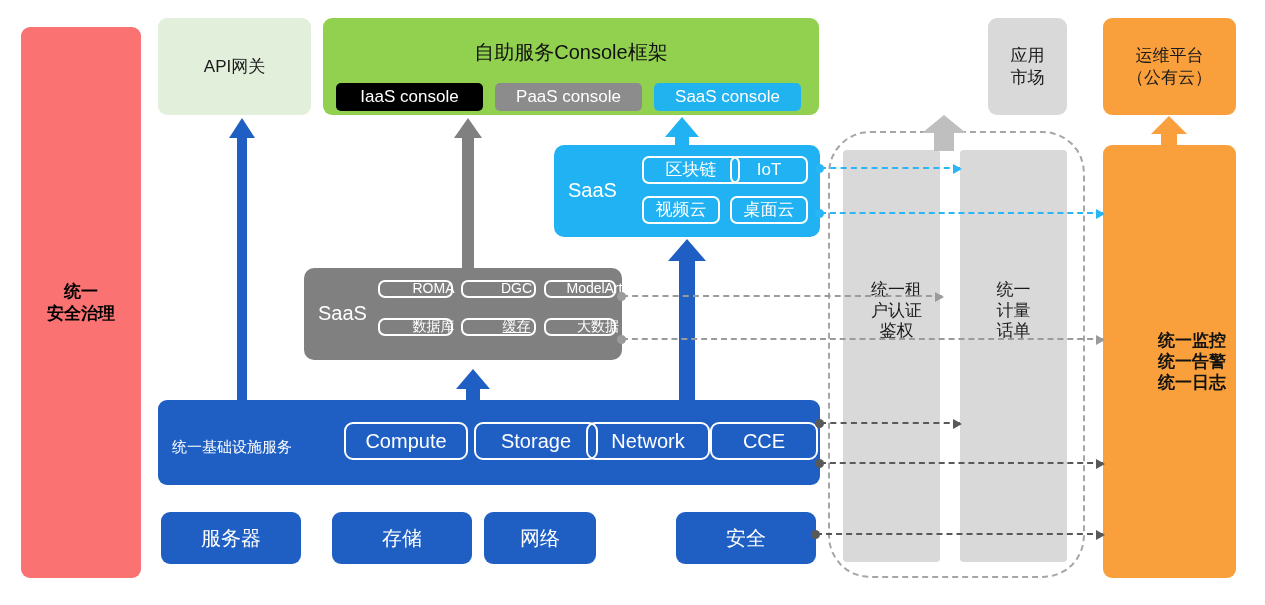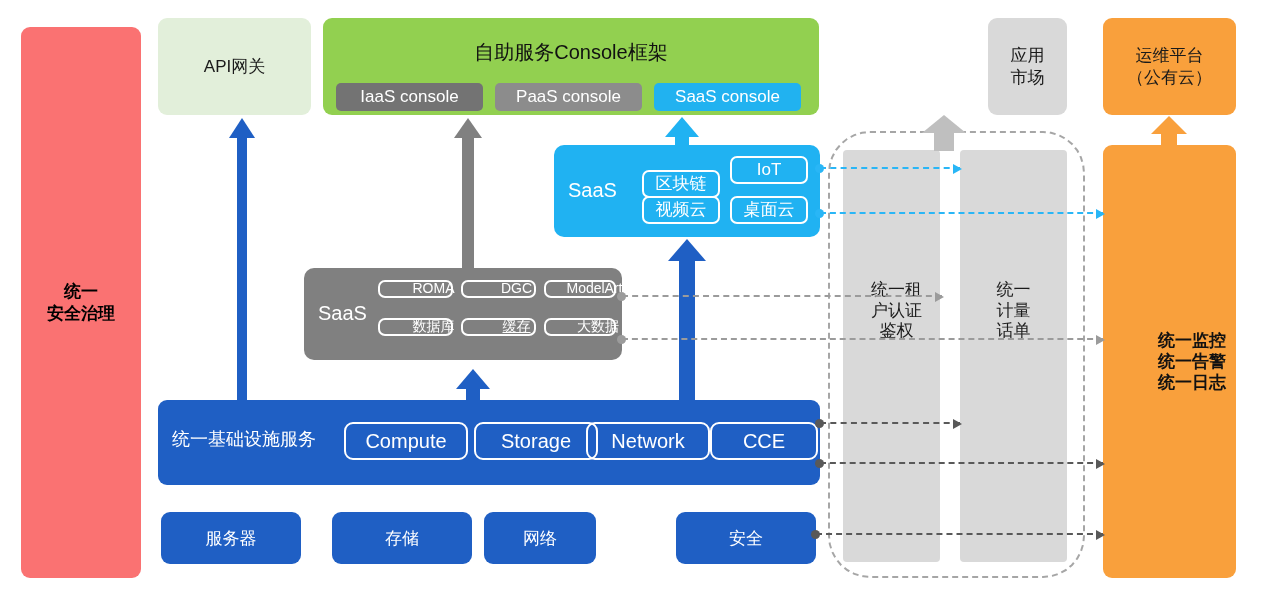--- a/index.html
+++ b/index.html
@@ -124,21 +124,21 @@
     position:absolute;
     height:28px;
     border:2px solid #ffffff;
     border-radius:7px;
     color:#ffffff;
     font-size:17px;
     display:flex; align-items:center; justify-content:center;
     box-sizing:border-box;
     white-space:nowrap;
   }
-  #saas-chip-0{ left:88px;  top:11px; width:78px;margin-top:14px; }
+  #saas-chip-0{ left:88px;  top:11px; width:98px; }
   #saas-chip-1{ left:176px; top:11px; width:78px; }
   #saas-chip-2{ left:88px;  top:51px; width:78px; }
   #saas-chip-3{ left:176px; top:51px; width:78px; }
 
   
   #paas-block{
     left:304px; top:268px; width:318px; height:92px;
     background:#808080;
     border-radius:10px;
     display:block;
@@ -167,22 +167,22 @@
   #paas-chip-5{ left:240px; top:50px; width:72px; }
 
   
   #infra-bar{
     left:158px; top:400px; width:662px; height:85px;
     background:#1f5fc4;
     border-radius:9px;
     display:block;
   }
   #infra-label{
-    position:absolute; left:14px; top:28px;
-    color:#ffffff; font-size:18px;
+    position:absolute; left:14px; top:38px;
+    color:#ffffff; font-size:15px;
   }
   .infra-chip{
     position:absolute;
     top:22px;
     height:38px;
     border:2px solid #ffffff;
     border-radius:9px;
     color:#ffffff;
     font-size:20px;
     display:flex; align-items:center; justify-content:center;
@@ -195,21 +195,21 @@
   #infra-chip-3{ left:552px; width:108px; }
 
   
   .hw-box{
     position:absolute;
     top:512px;
     height:52px;
     background:#1f5fc4;
     border-radius:9px;
     color:#ffffff;
-    font-size:17px;
+    font-size:20px;
     display:flex; align-items:center; justify-content:center;
   }
   #hw-0{ left:161px; width:140px; }
   #hw-1{ left:332px; width:140px; }
   #hw-2{ left:484px; width:112px; }
   #hw-3{ left:676px; width:140px; }
 
   
   #dashed-container{
     position:absolute;
@@ -280,21 +280,21 @@
     <span style="white-space:pre-line">统一
 安全治理</span>
   </div>
 
   <div class="box" id="api-gateway">
     <span>API网关</span>
   </div>
 
   <div class="box" id="console-frame">
     <div id="console-title">自助服务Console框架</div>
-    <div class="console-chip" id="chip-iaas" style="background: #737373;">IaaS console</div>
+    <div class="console-chip" id="chip-iaas" style="background: #000000;">IaaS console</div>
     <div class="console-chip" id="chip-paas" style="background: rgb(140, 140, 140); text-align: right;">PaaS console</div>
     <div class="console-chip" id="chip-saas" style="background: rgb(33, 178, 240);">SaaS console</div>
   </div>
 
 
   <div class="box" id="app-market">
     <span style="white-space:pre-line">应用
 市场</span>
   </div>
 

